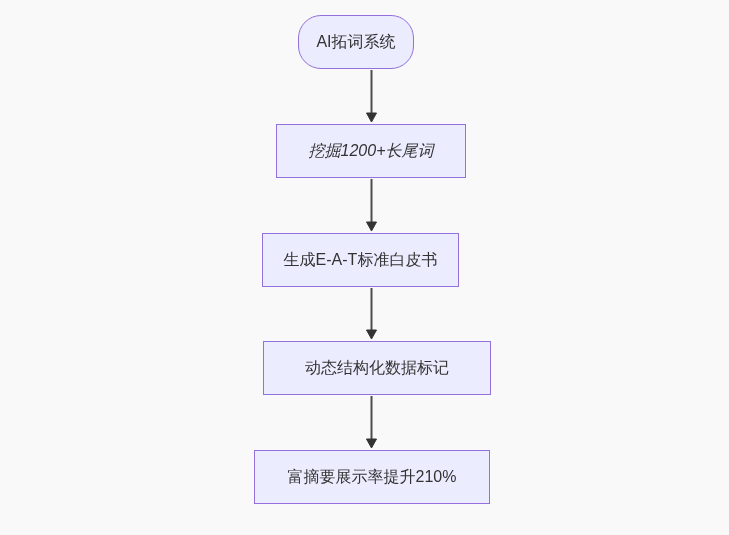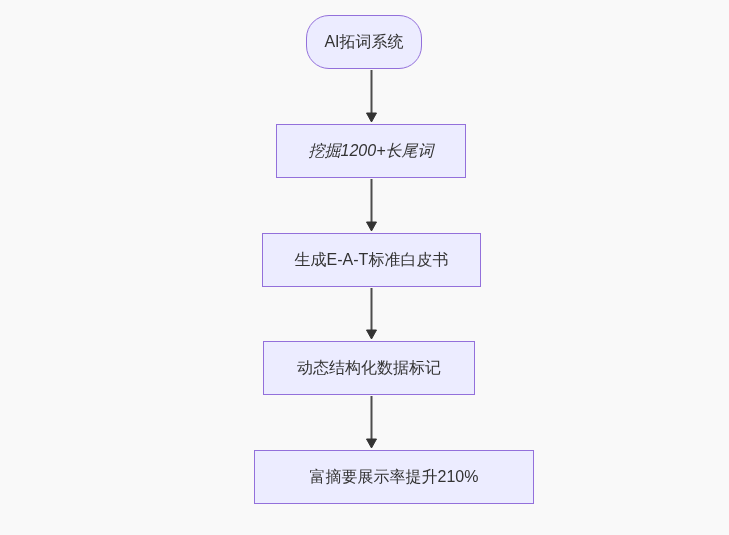--- a/index.html
+++ b/index.html
@@ -28,25 +28,25 @@
     align-items: center;
     justify-content: center;
     box-sizing: border-box;
   }
   .node span {
     color: var(--node_text, #333333);
     font-size: 16px;
     line-height: 1.2;
     white-space: nowrap;
   }
-  .n0 { left: 306px; top: 15px;  width: 116px; border-radius: 23px; }
+  .n0 { left: 298px; top: 15px;  width: 116px; border-radius: 23px; }
   .n1 { left: 276px; top: 124px; width: 190px; font-style: italic; }
-  .n2 { left: 262px; top: 233px; width: 219px; }
-  .n3 { left: 263px; top: 341px; width: 212px; }
-  .n4 { left: 254px; top: 450px; width: 280px; }
+  .n2 { left: 262px; top: 233px; width: 197px; }
+  .n3 { left: 263px; top: 341px; width: 228px; }
+  .n4 { left: 254px; top: 450px; width: 236px; }
   .edges {
     position: absolute;
     left: 0;
     top: 0;
     width: 729px;
     height: 535px;
     pointer-events: none;
   }
   .edges line {
     stroke: var(--edge_line, #4d4d4d);

